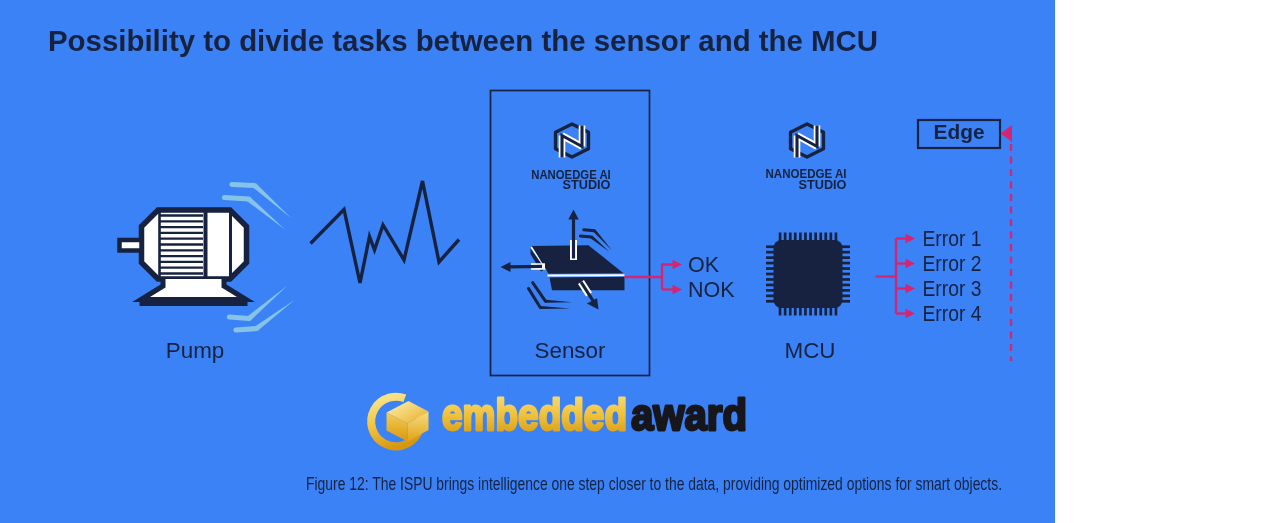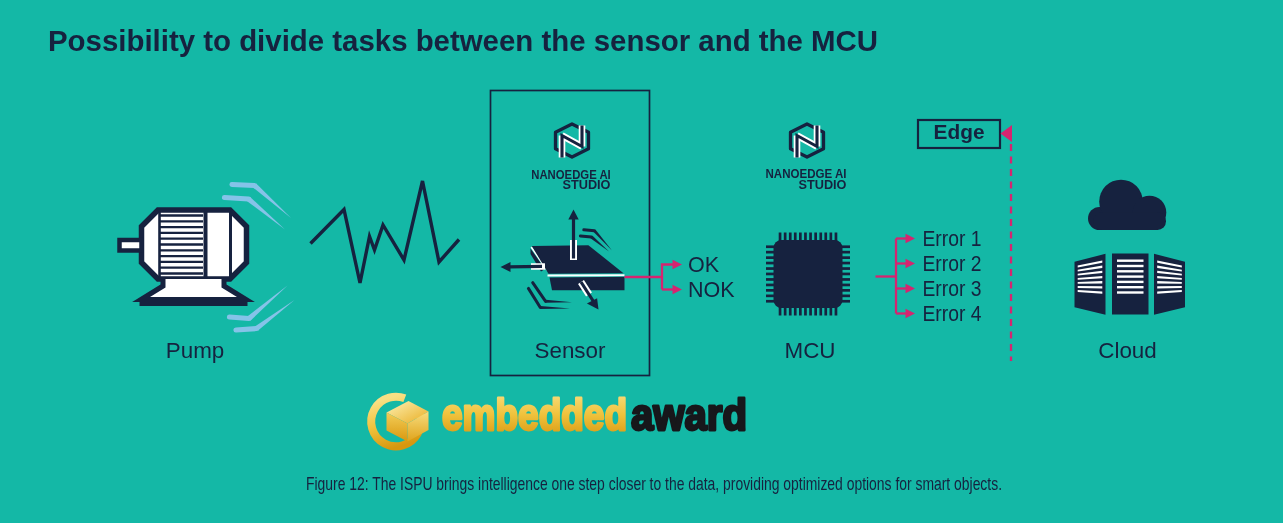--- a/index.html
+++ b/index.html
@@ -1,12 +1,12 @@
 <!DOCTYPE html>
-<html><head><meta charset="utf-8"><style>html,body{margin:0;padding:0;background:#fff;}*{font-family:"Liberation Sans",sans-serif;}.wrap{position:relative;width:1283px;height:523px;background:#14b8a6;overflow:hidden;}</style></head><body>
+<html><head><meta charset="utf-8"><style>html,body{margin:0;padding:0;background:#fff;}*{font-family:"Liberation Sans",sans-serif;}.wrap{position:relative;width:1055px;height:523px;background:#3b82f6;overflow:hidden;}</style></head><body>
 <div class="wrap"><svg width="1283" height="523" viewBox="0 0 1283 523">
       <defs>
         <linearGradient id="gold" x1="0" y1="0" x2="0" y2="1">
           <stop offset="0" stop-color="#f8e084"></stop>
           <stop offset="0.5" stop-color="#f0c23c"></stop>
           <stop offset="1" stop-color="#d6970f"></stop>
         </linearGradient>
         <linearGradient id="goldtop" x1="0" y1="0" x2="1" y2="1">
           <stop offset="0" stop-color="#fdf2b5"></stop>
           <stop offset="1" stop-color="#e9ad22"></stop>

